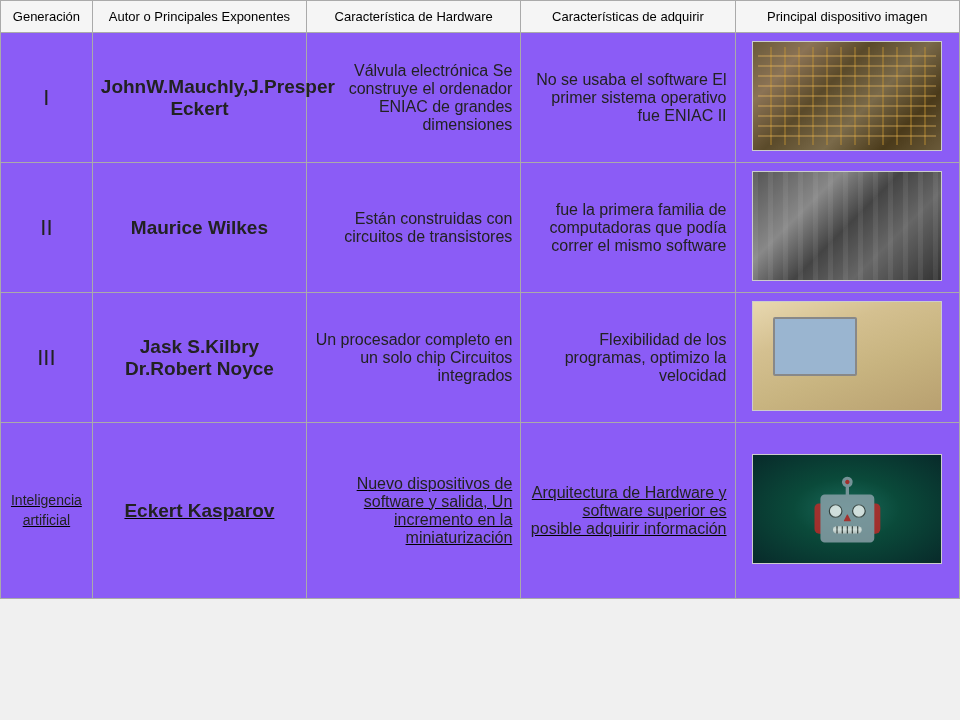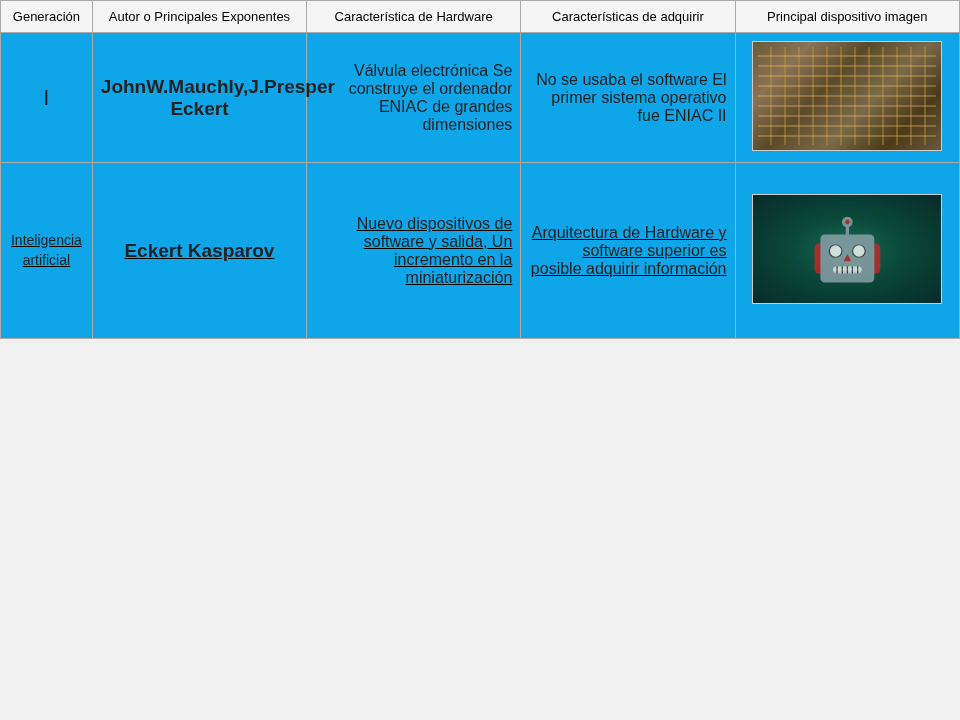--- a/index.html
+++ b/index.html
@@ -6,21 +6,21 @@
     body {
       font-family: Arial, sans-serif;
       background: #f0f0f0;
       width: 960px;
       min-height: 720px;
       overflow-x: hidden;
     }
     .table-wrapper {
       width: 960px;
       border-collapse: collapse;
-      background: #0ea5e9;
+      background: #8b5cf6;
     }
     table {
       width: 100%;
       border-collapse: collapse;
       table-layout: fixed;
     }
     th, td {
       border: 1px solid #aaa;
       vertical-align: middle;
       padding: 6px 8px;
@@ -188,20 +188,35 @@
     </thead>
     <tbody id="table-body">
     <tr>
           <td class="gen-cell">I</td>
           <td class="autor-cell">JohnW.Mauchly,J.Presper Eckert</td>
           <td class="hw-cell">Válvula electrónica Se construye el ordenador ENIAC de grandes dimensiones</td>
           <td class="sw-cell">No se usaba el software El primer sistema operativo fue ENIAC II</td>
           <td class="img-cell"><div class="img-placeholder img-eniac"></div></td>
         </tr>
         <tr>
+          <td class="gen-cell">II</td>
+          <td class="autor-cell">Maurice Wilkes</td>
+          <td class="hw-cell">Están construidas con circuitos de transistores</td>
+          <td class="sw-cell">fue la primera familia de computadoras que podía correr el mismo software</td>
+          <td class="img-cell"><div class="img-placeholder img-transistor"></div></td>
+        </tr>
+        <tr>
+          <td class="gen-cell">III</td>
+          <td class="autor-cell">Jask S.Kilbry
+Dr.Robert Noyce</td>
+          <td class="hw-cell">Un procesador completo en un solo chip  Circuitos integrados</td>
+          <td class="sw-cell">Flexibilidad de los programas, optimizo la velocidad</td>
+          <td class="img-cell"><div class="img-placeholder img-pc"></div></td>
+        </tr>
+        <tr>
           <td class="gen-cell" style="font-size: 14px; line-height: 1.4;">Inteligencia
 artificial</td>
           <td class="autor-cell">Eckert Kasparov</td>
           <td class="hw-cell">Nuevo dispositivos de software y salida, Un incremento en la miniaturización</td>
           <td class="sw-cell">Arquitectura de Hardware y software superior es posible adquirir información</td>
           <td class="img-cell"><div class="img-placeholder img-robot"></div></td>
         </tr>
       </tbody>
   </table>
 </div>

